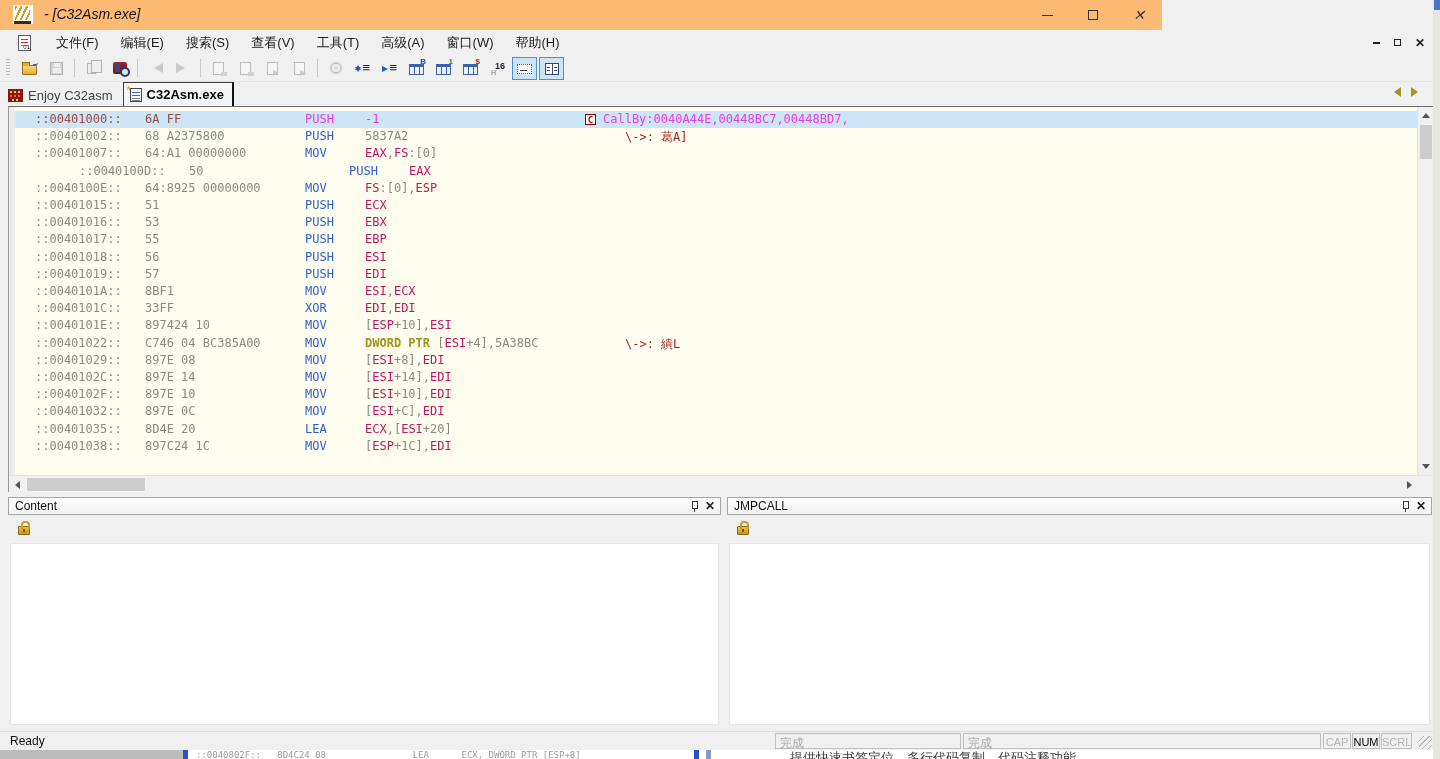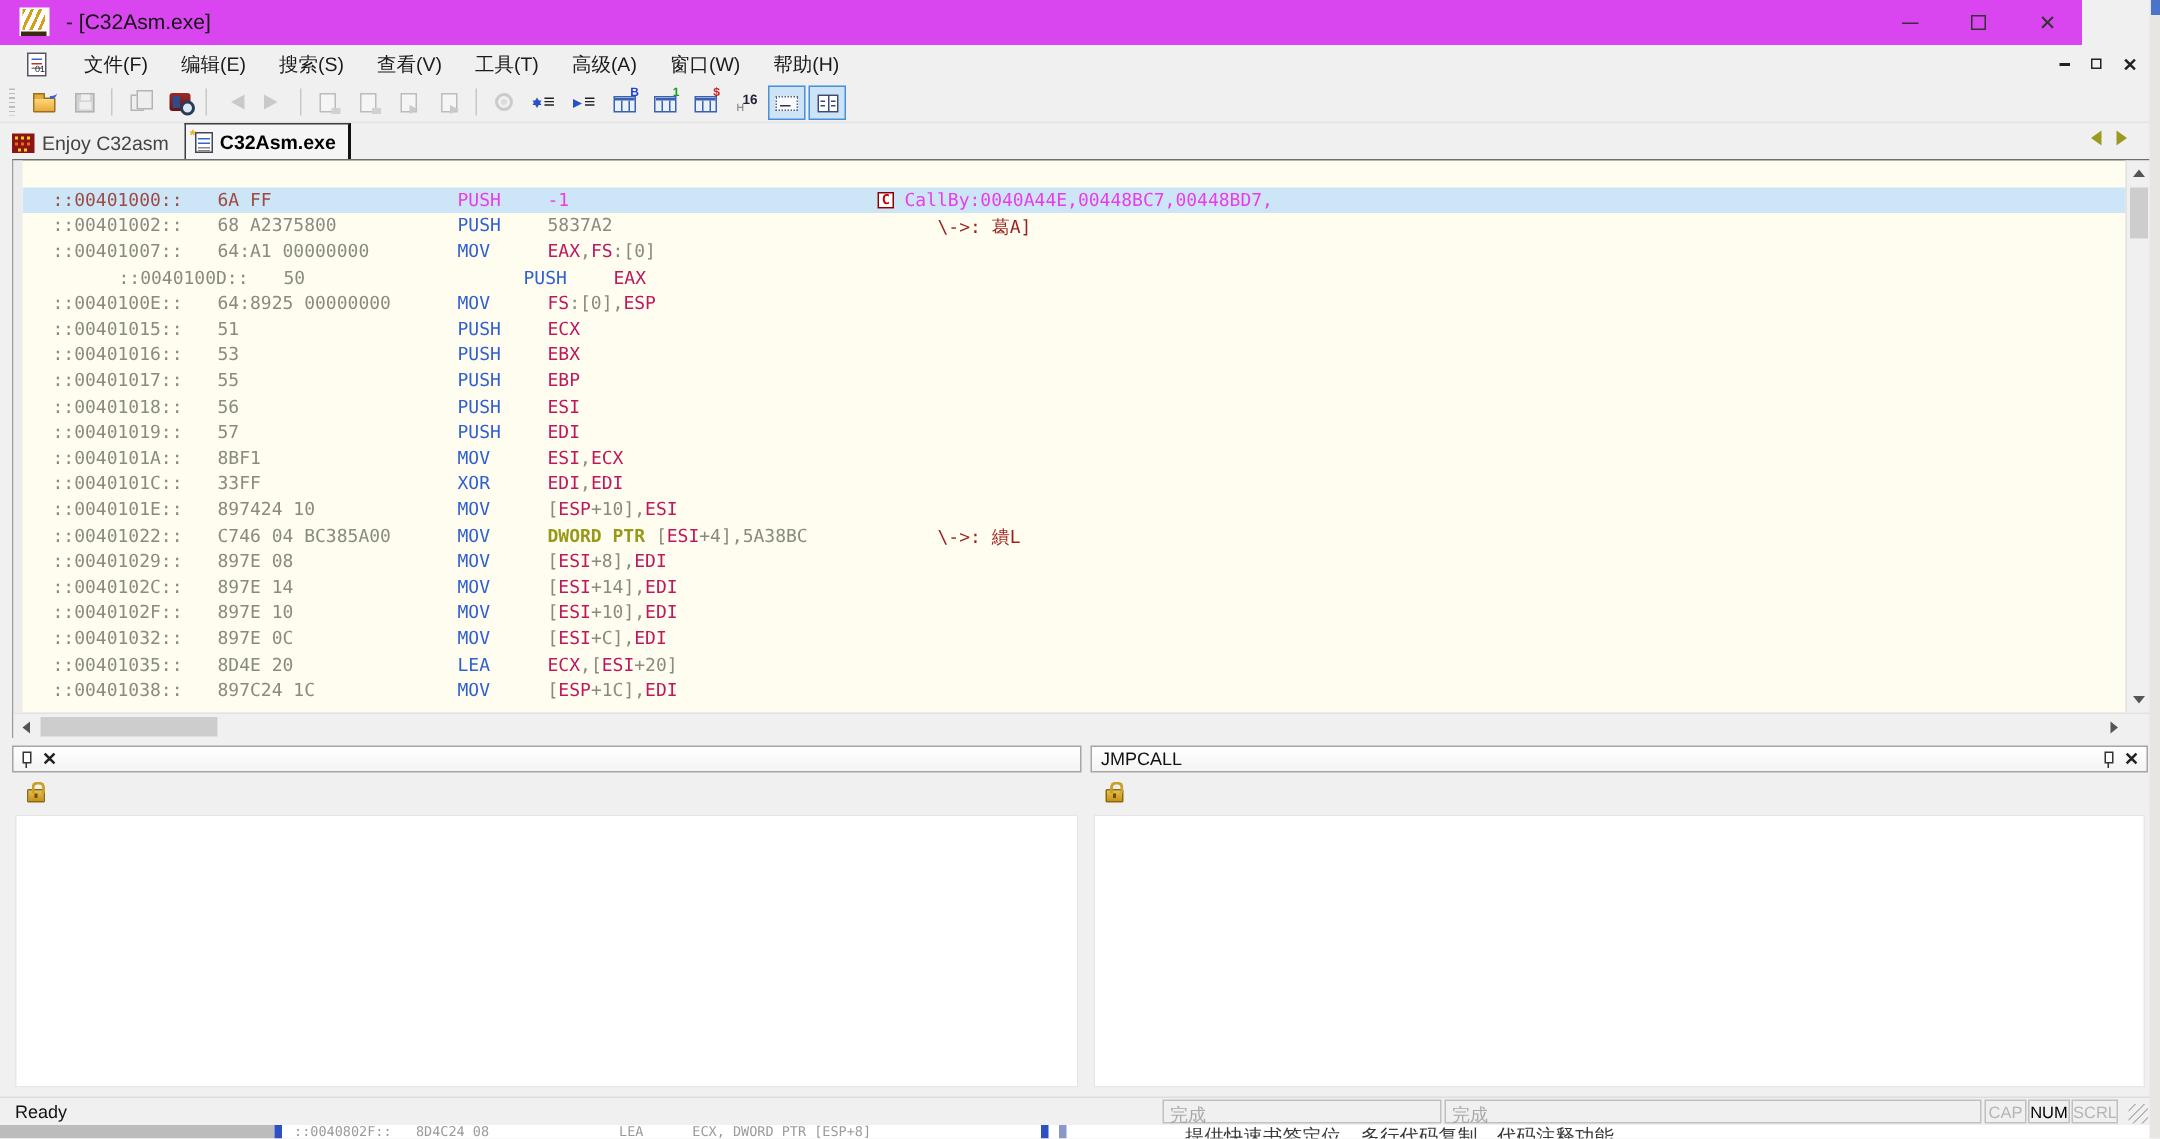--- a/index.html
+++ b/index.html
@@ -1,21 +1,21 @@
 <!DOCTYPE html>
 <html><head>
 <meta charset="utf-8">
 <style>
   * { margin:0; padding:0; box-sizing:border-box; }
   html,body { width:1440px; height:759px; overflow:hidden; background:#f0f0f0;
               font-family:"Liberation Sans", sans-serif; }
   .window { position:absolute; left:0; top:0; width:1433px; height:759px; background:#f0f0f0; }
 
   
-  .titlebar { position:absolute; left:0; top:0; width:1388px; height:30px; background:#d946ef; }
+  .titlebar { position:absolute; left:0; top:0; width:1162px; height:30px; background:#fdba74;font-style:italic; }
   .app-icon { position:absolute; left:13px; top:5px; width:20px; height:19px; background:#fff; overflow:hidden; }
   .app-icon::before { content:""; position:absolute; left:2px; top:1px; width:15px; height:14px;
       background:repeating-linear-gradient(115deg,#d4a017 0 2px,#fff 2px 5px); }
   .app-icon::after { content:""; position:absolute; left:1px; bottom:0; width:17px; height:3px; background:#3a2a10; }
   .title-text { position:absolute; left:44px; top:6px; font-size:14px; color:#111; }
   .win-btn { position:absolute; top:0; width:46px; height:30px; display:flex; align-items:center; justify-content:center; }
   .wb-min { right:92px; } .wb-max { right:46px; } .wb-close { right:0; }
   .glyph-min { width:11px; height:1px; background:#333; }
   .glyph-max { width:10px; height:10px; border:1px solid #333; }
   .glyph-close { font-size:14px; color:#333; line-height:1; }
@@ -101,21 +101,21 @@
       box-shadow:0 3px 0 #3a62d0, 0 6px 0 #888, 0 8px 0 #888; }
   .ic-asm-doc::after { content:"*"; position:absolute; left:-4px; top:-4px; font-size:10px; color:#e8b020; }
   .tab-nav { position:absolute; right:10px; top:5px; display:flex; gap:10px; }
   .tri-nav-l { width:0; height:0; border:5px solid transparent; border-right:7px solid #9a9a20; }
   .tri-nav-r { width:0; height:0; border:5px solid transparent; border-left:7px solid #9a9a20; }
 
   
   .disasm { position:absolute; left:8px; top:106px; width:1425px; height:386px;
             border-top:1px solid #6e6e6e; border-left:1px solid #9a9a9a; background:#fffdf0; }
   .gutter { position:absolute; left:0; top:0; width:6px; height:368px; background:#ececec; }
-  .code { position:absolute; left:6px; top:14px; width:1403px; height:348px; overflow:hidden;
+  .code { position:absolute; left:6px; top:0; width:1403px; height:348px; overflow:hidden;
           font-family:"DejaVu Sans Mono","Liberation Mono",monospace; font-size:12px; }
   .row { position:absolute; left:0; width:100%; height:17px; }
   .row.sel { background:#cde6f7; }
   .row span { position:absolute; top:1px; white-space:pre; }
   .f-addr { left:20px; color:#8a8a80; }
   .f-bytes { left:130px; color:#8a8a80; }
   .f-mnem { left:290px; color:#3060d0; }
   .f-ops { left:350px; }
   .sel .f-addr, .sel .f-bytes { color:#9d4a43; }
   .m-mag { color:#ea3cea !important; }
@@ -455,20 +455,21 @@
       <div class="hs-thumb"></div>
       <div class="hs-btn hs-right">
           <span class="tri-r"></span>
         </div>
     </div>
   </div>
 
   <div class="panels">
     <div class="panel panel-content">
       <div class="panel-header">
+        <span class="panel-title">Content</span>
         <span class="ph-btn">
             <span class="ic-pin"></span>
           </span>
         <span class="ph-btn ph-close">✕</span>
       </div>
       <div class="lockbar">
         <span class="ic-lock"></span>
       </div>
       <div class="panel-body"></div>
     </div>

